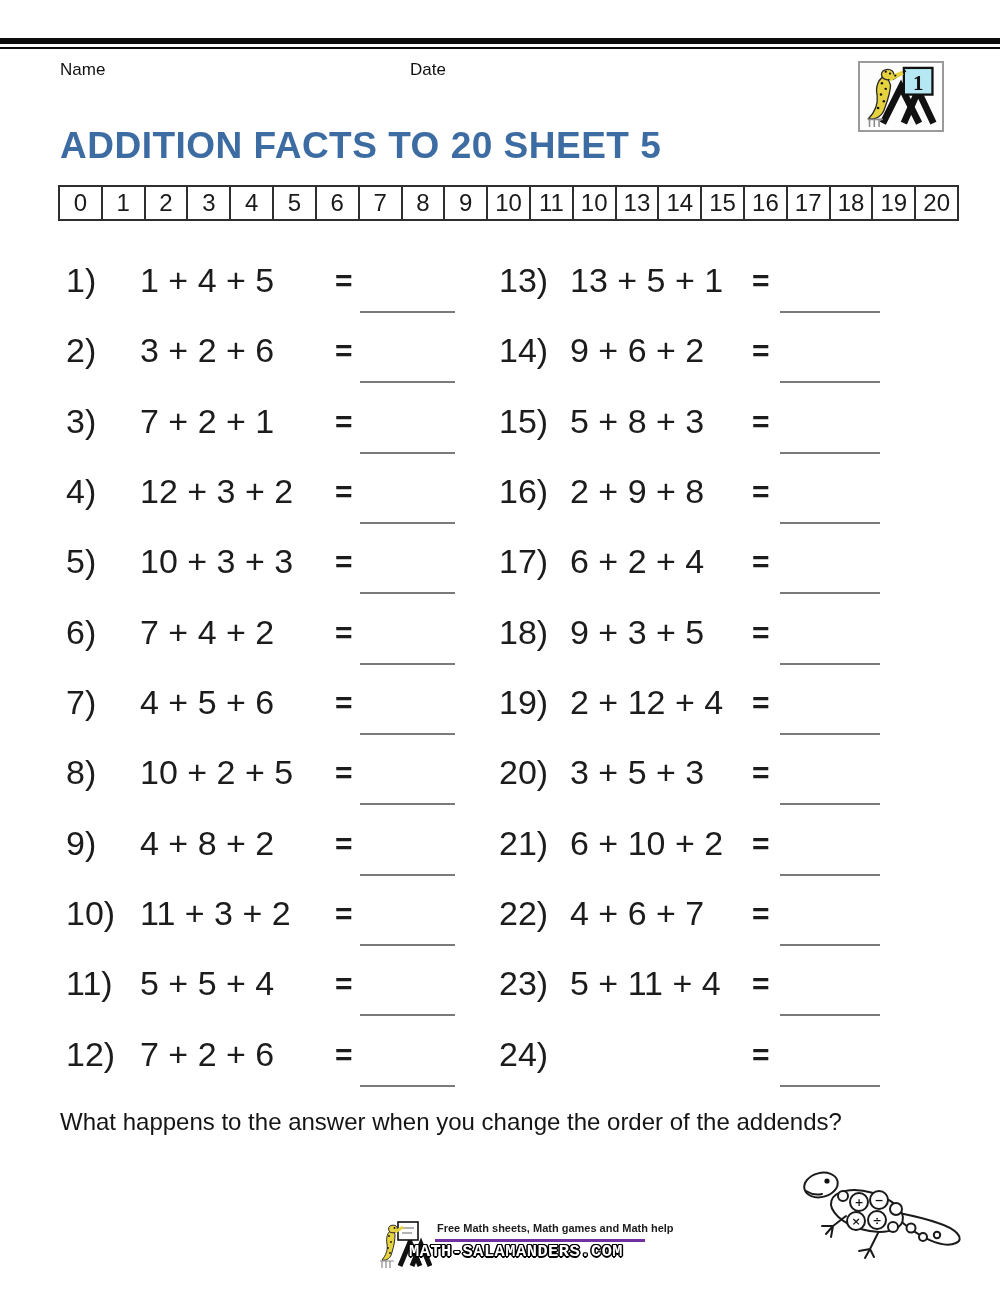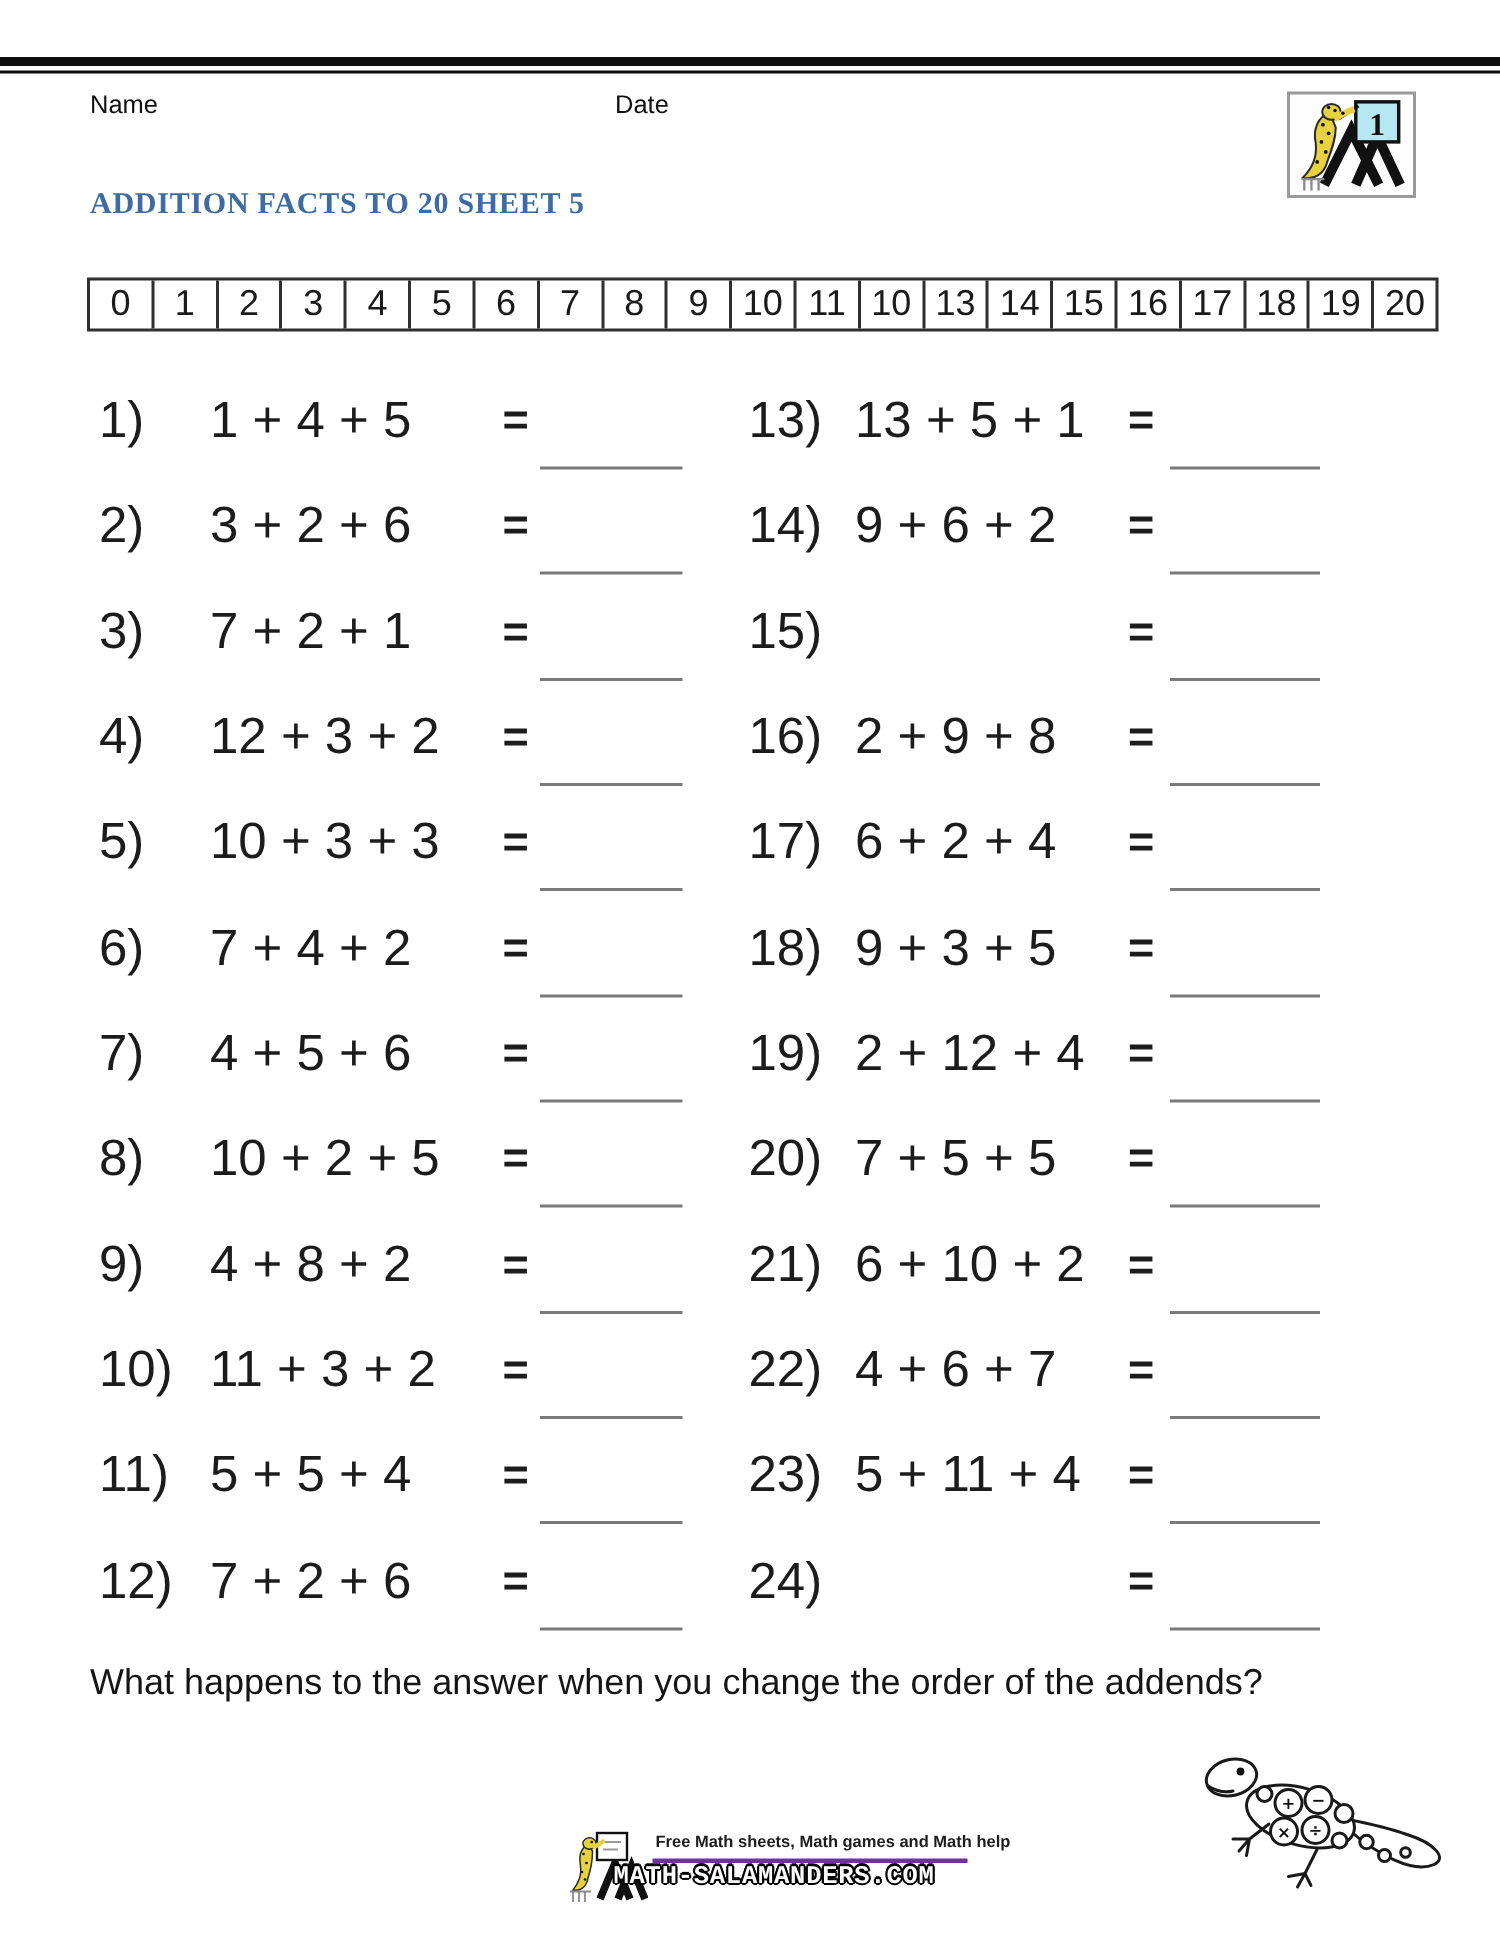--- a/index.html
+++ b/index.html
@@ -17,22 +17,22 @@
   .date-label { position:absolute; left:410px; top:60px; font-size:17px; color:#111; }
 
   .logo-box {
     position:absolute; left:858px; top:61px; width:86px; height:71px;
     border:2px solid #9a9a9a; background:#fdfdfd;
   }
   .logo-box svg { display:block; width:100%; height:100%; }
 
   .page-title {
     position:absolute; left:60px; top:125px;
-    font-family:Liberation Serif, serif; font-weight:600;
-    font-size:20px; letter-spacing:0.5px; color:#3d6ca3; white-space:nowrap;
+    font-family:Liberation Sans, sans-serif; font-weight:600;
+    font-size:37px; letter-spacing:0.5px; color:#3d6ca3; white-space:nowrap;
   }
 
   
   .numline {
     position:absolute; left:58px; top:185px; width:901px; height:36px;
     display:flex; border:2px solid #2f2f2f; background:#fff;
   }
   .numline .cell {
     flex:1; display:flex; align-items:center; justify-content:center;
     font-size:24px; color:#1a1a1a; border-left:2px solid #2f2f2f;
@@ -231,20 +231,21 @@
         <span class="pline"></span>
       </div>
       <div class="prow">
         <span class="pnum">14)</span>
         <span class="pexpr">9 + 6 + 2</span>
         <span class="peq">=</span>
         <span class="pline"></span>
       </div>
       <div class="prow">
         <span class="pnum">15)</span>
+        <span class="pexpr">5 + 8 + 3</span>
         <span class="peq">=</span>
         <span class="pline"></span>
       </div>
       <div class="prow">
         <span class="pnum">16)</span>
         <span class="pexpr">2 + 9 + 8</span>
         <span class="peq">=</span>
         <span class="pline"></span>
       </div>
       <div class="prow">
@@ -260,21 +261,21 @@
         <span class="pline"></span>
       </div>
       <div class="prow">
         <span class="pnum">19)</span>
         <span class="pexpr">2 + 12 + 4</span>
         <span class="peq">=</span>
         <span class="pline"></span>
       </div>
       <div class="prow">
         <span class="pnum">20)</span>
-        <span class="pexpr">7 + 5 + 5</span>
+        <span class="pexpr">3 + 5 + 3</span>
         <span class="peq">=</span>
         <span class="pline"></span>
       </div>
       <div class="prow">
         <span class="pnum">21)</span>
         <span class="pexpr">6 + 10 + 2</span>
         <span class="peq">=</span>
         <span class="pline"></span>
       </div>
       <div class="prow">

